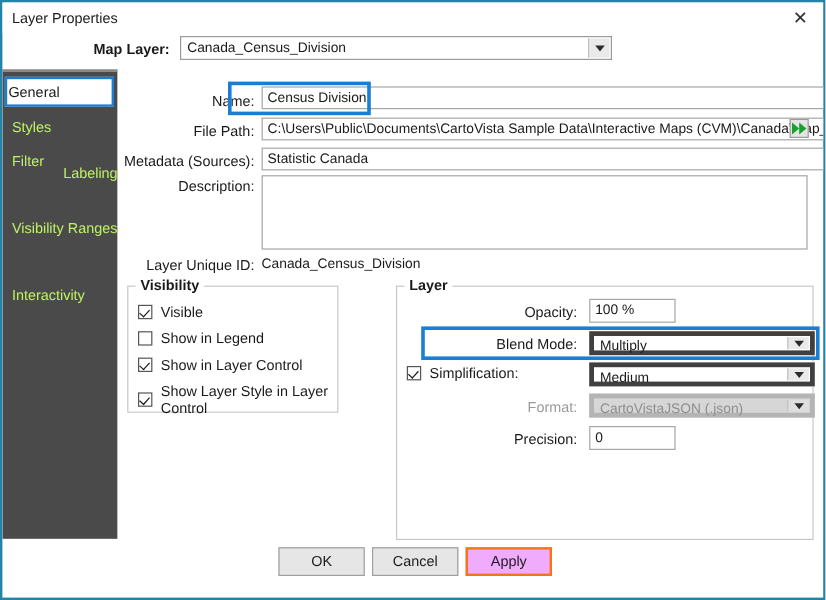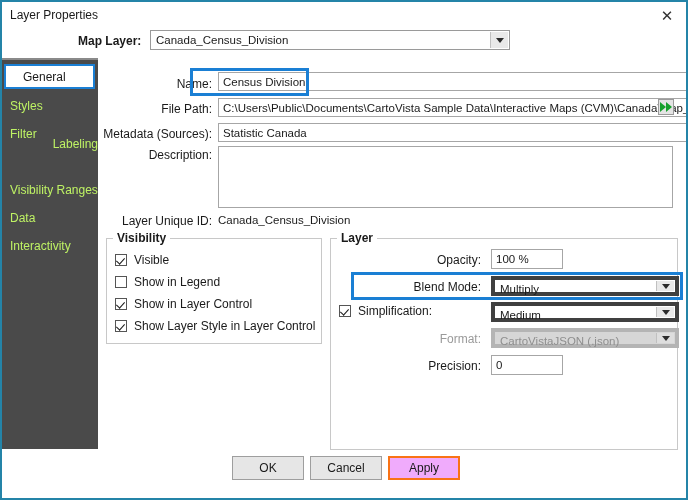--- a/index.html
+++ b/index.html
@@ -111,21 +111,21 @@
     cursor: pointer;
   }
   .side-item.active {
     left: 2px;
     width: 91px;
     height: 25px;
     background: #ffffff;
     color: #1a1a1a;
     border: 2px solid #1a7fd4;
     box-sizing: border-box;
-    padding-left: 17px;
+    padding-left: 1px;
   }
 
   
   #content {
     position: absolute;
     left: 96px;
     top: 56px;
     width: 588px;
     height: 391px;
     background: #ffffff;
@@ -319,23 +319,20 @@
       </div>
     <div class="side-item" style="top:61px;">
         <span>Filter</span>
       </div>
     <div class="side-item" style="top:71px;justify-content:flex-end;">
         <span>Labeling</span>
       </div>
     <div class="side-item" style="top:117px;">
         <span>Visibility Ranges</span>
       </div>
-    <div class="side-item" style="top:145px;">
-        <span>Data</span>
-      </div>
     <div class="side-item" style="top:173px;">
         <span>Interactivity</span>
       </div>
   </div>
 
   <div id="content">
 
     <div class="flabel" style="left:20px; top:19px; width:94px;">Name:</div>
     <div class="finput" style="left:120px; top:14px; width:562px; height:19px;">
       <span class="v">Census Division</span>
@@ -359,21 +356,21 @@
     </div>
 
     <div class="flabel" style="left:20px; top:90px; width:94px;">Description:</div>
     <div class="finput" style="left:120px; top:88px; width:455px; height:62px;">
       <span class="v"></span>
     </div>
 
     <div class="flabel" style="left:10px; top:156px; width:104px;">Layer Unique ID:</div>
     <div style="position:absolute; left:120px; top:156px; font-size:11.5px;">Canada_Census_Division</div>
 
-    <div class="groupbox" style="left:8px; top:180px; width:216px; height:106px;">
+    <div class="groupbox" style="left:8px; top:180px; width:176px; height:106px;">
       <div class="group-title">Visibility</div>
 
       <div class="cbrow" style="top:14px;">
         <span class="cbox on"></span>
         <span class="cblabel">Visible</span>
       </div>
       <div class="cbrow" style="top:36px;">
         <span class="cbox"></span>
         <span class="cblabel">Show in Legend</span>
       </div>

